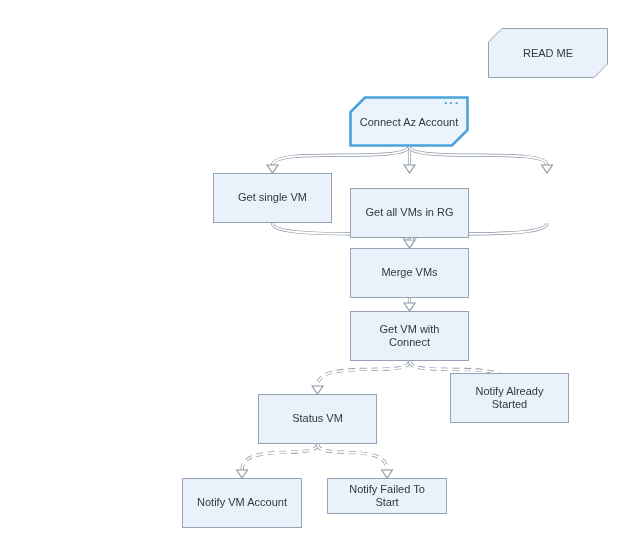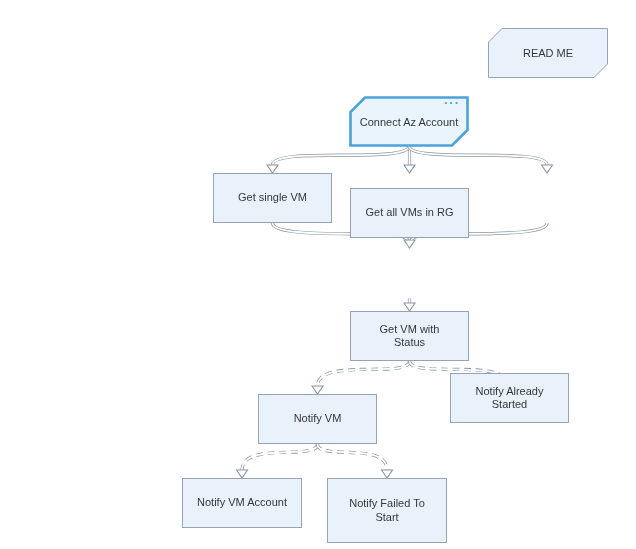--- a/index.html
+++ b/index.html
@@ -132,34 +132,37 @@
 
   <div class="node" style="left:213px;top:173px;width:119px;height:50px">
     <span>Get single VM</span>
   </div>
 
   <div class="node" style="left:350px;top:188px;width:119px;height:50px">
     <span>Get all VMs in RG</span>
   </div>
 
 
+  <div class="node" style="left:350px;top:248px;width:119px;height:50px">
+    <span>Merge VMs</span>
+  </div>
 
   <div class="node" style="left:350px;top:311px;width:119px;height:50px">
-    <span>Get VM with Status</span>
+    <span>Get VM with Connect</span>
   </div>
 
   <div class="node" style="left:258px;top:394px;width:119px;height:50px">
-    <span>Notify VM</span>
+    <span>Status VM</span>
   </div>
 
   <div class="node" style="left:450px;top:373px;width:119px;height:50px">
     <span>Notify Already Started</span>
   </div>
 
   <div class="node" style="left:182px;top:478px;width:120px;height:50px">
     <span>Notify VM Account</span>
   </div>
 
-  <div class="node" style="left:327px;top:478px;width:120px;height:65px">
+  <div class="node" style="left:327px;top:478px;width:120px;height:36px">
     <span>Notify Failed To Start</span>
   </div>
 
 </div>
 
 </body></html>

